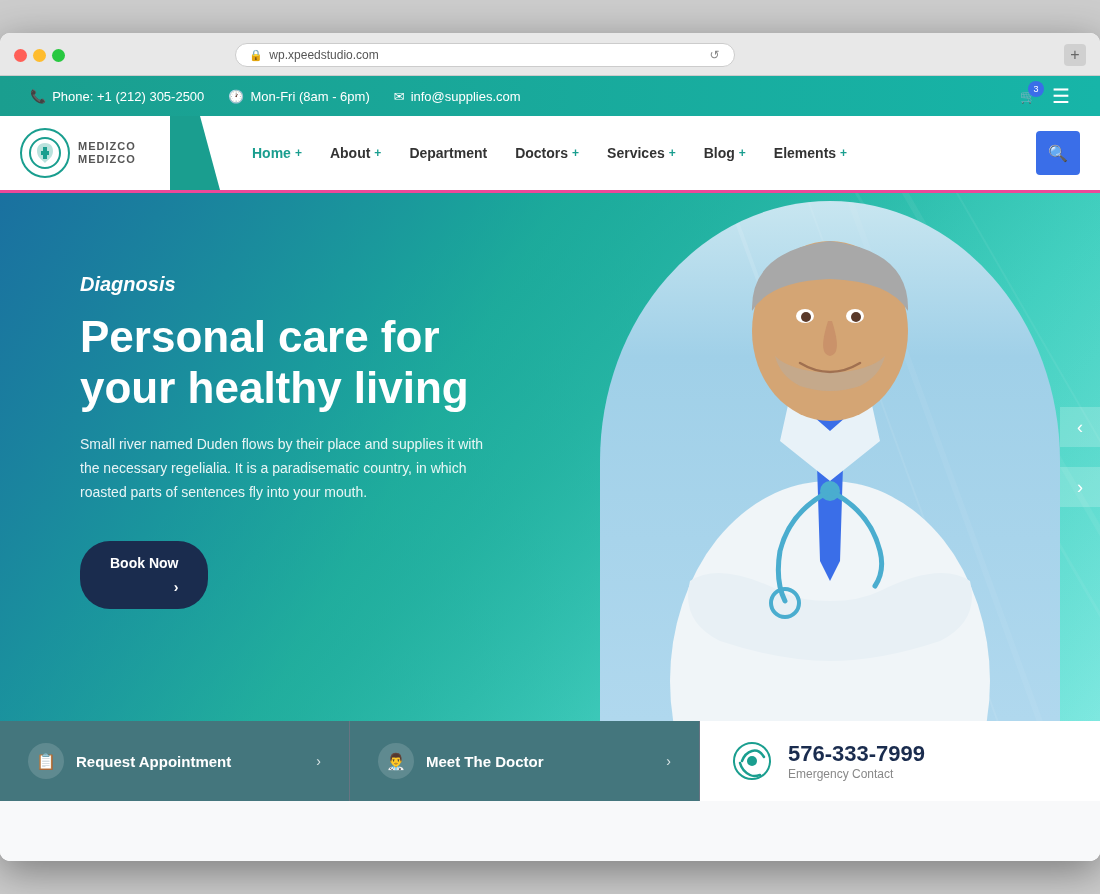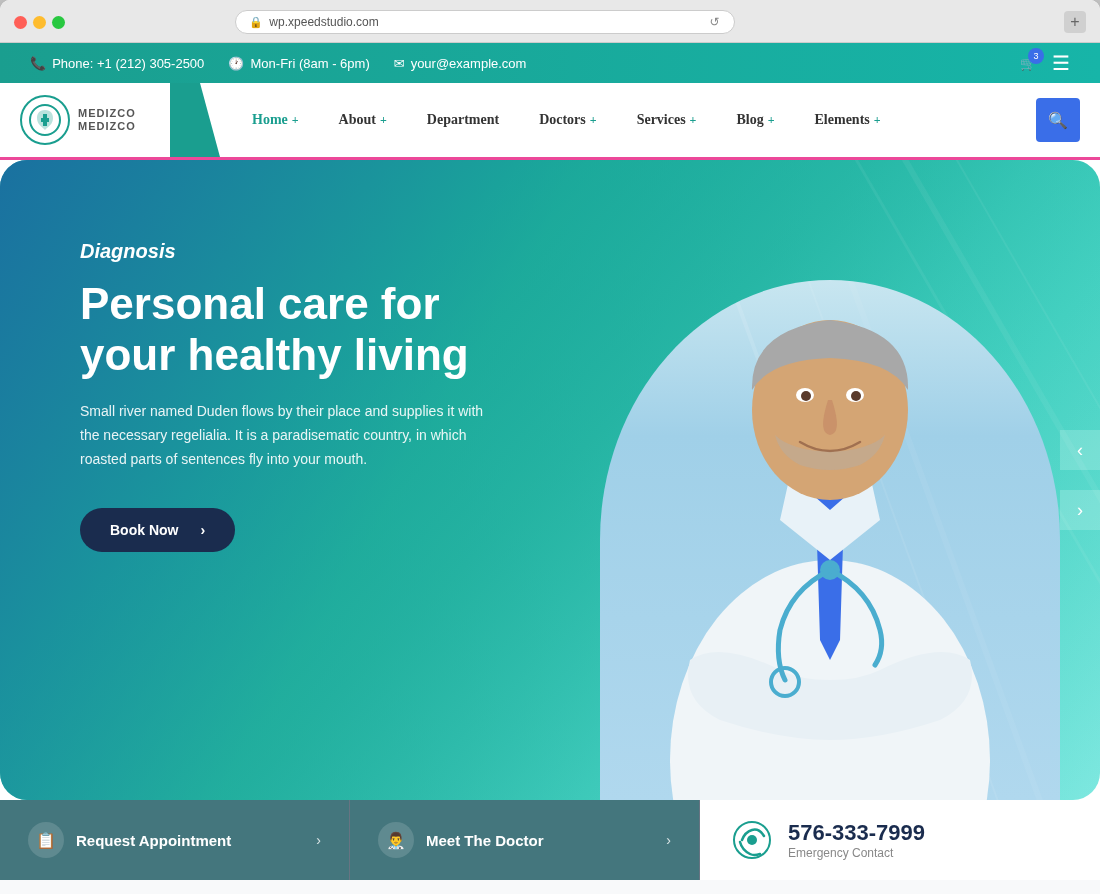--- a/index.html
+++ b/index.html
@@ -114,24 +114,23 @@
       overflow: hidden;
       position: relative; z-index: 2;
     }
     .logo-circle svg { width: 32px; height: 32px; }
     .logo-text { font-size: 15px; font-weight: 700; color: #1a2c4e; line-height: 1.2; position: relative; z-index: 2; }
     .logo-text span { display: block; font-size: 11px; font-weight: 600; color: #555; letter-spacing: 1px; }
 
     .nav-links {
       display: flex;
       align-items: center;
-      gap: 16px;
+      gap: 4px;
       margin-left: 40px;
       flex: 1;
-      font-family: Liberation Serif, serif;
     }
     .nav-link {
       padding: 18px 12px;
       font-size: 14px;
       font-weight: 600;
       color: #333;
       cursor: pointer;
       display: flex; align-items: center; gap: 4px;
       white-space: nowrap;
     }
@@ -145,24 +144,23 @@
       cursor: pointer;
       display: flex; align-items: center; justify-content: center;
       margin-left: auto;
       color: #fff;
       font-size: 16px;
     }
 
     
     .hero {
       position: relative;
-      height: 640px;
+      height: 528px;
       overflow: hidden;
       background: linear-gradient(135deg, #1a8ca0 0%, #1ab5a8 30%, #2ec4b2 50%, #4ad8c8 70%, #7ee8e0 100%);
-      border-radius: 27px;
     }
     .hero-overlay {
       position: absolute;
       inset: 0;
       background: linear-gradient(120deg, rgba(26,108,160,0.85) 0%, rgba(26,160,145,0.6) 40%, rgba(26,160,145,0.2) 70%, transparent 100%);
     }
     
     .hero-beams {
       position: absolute;
       inset: 0;
@@ -208,21 +206,22 @@
       background: #1a2c4e;
       color: #fff;
       border: none;
       padding: 14px 30px;
       border-radius: 30px;
       font-size: 14px;
       font-weight: 600;
       cursor: pointer;
       display: inline-flex;
       align-items: flex-end;
-      gap: 22px;
+      gap: 8px;
+      flex-direction: column;
     }
     
     .hero-doctor {
       position: absolute;
       right: 40px;
       bottom: 0;
       width: 460px;
       height: 520px;
       z-index: 3;
       overflow: hidden;
@@ -363,21 +362,21 @@
         <div class="top-bar-item">
           <span>📞</span>
           <span>Phone: +1 (212) 305-2500</span>
         </div>
         <div class="top-bar-item">
           <span>🕐</span>
           <span>Mon-Fri (8am - 6pm)</span>
         </div>
         <div class="top-bar-item">
           <span>✉</span>
-          <span>your@example.com</span>
+          <span>info@supplies.com</span>
         </div>
       </div>
       <div class="top-bar-right">
         <div class="cart-icon-wrap">
           <span>🛒</span>
           <span class="cart-badge">3</span>
         </div>
         <span style="font-size:20px; cursor:pointer;">☰</span>
       </div>
     </div>

